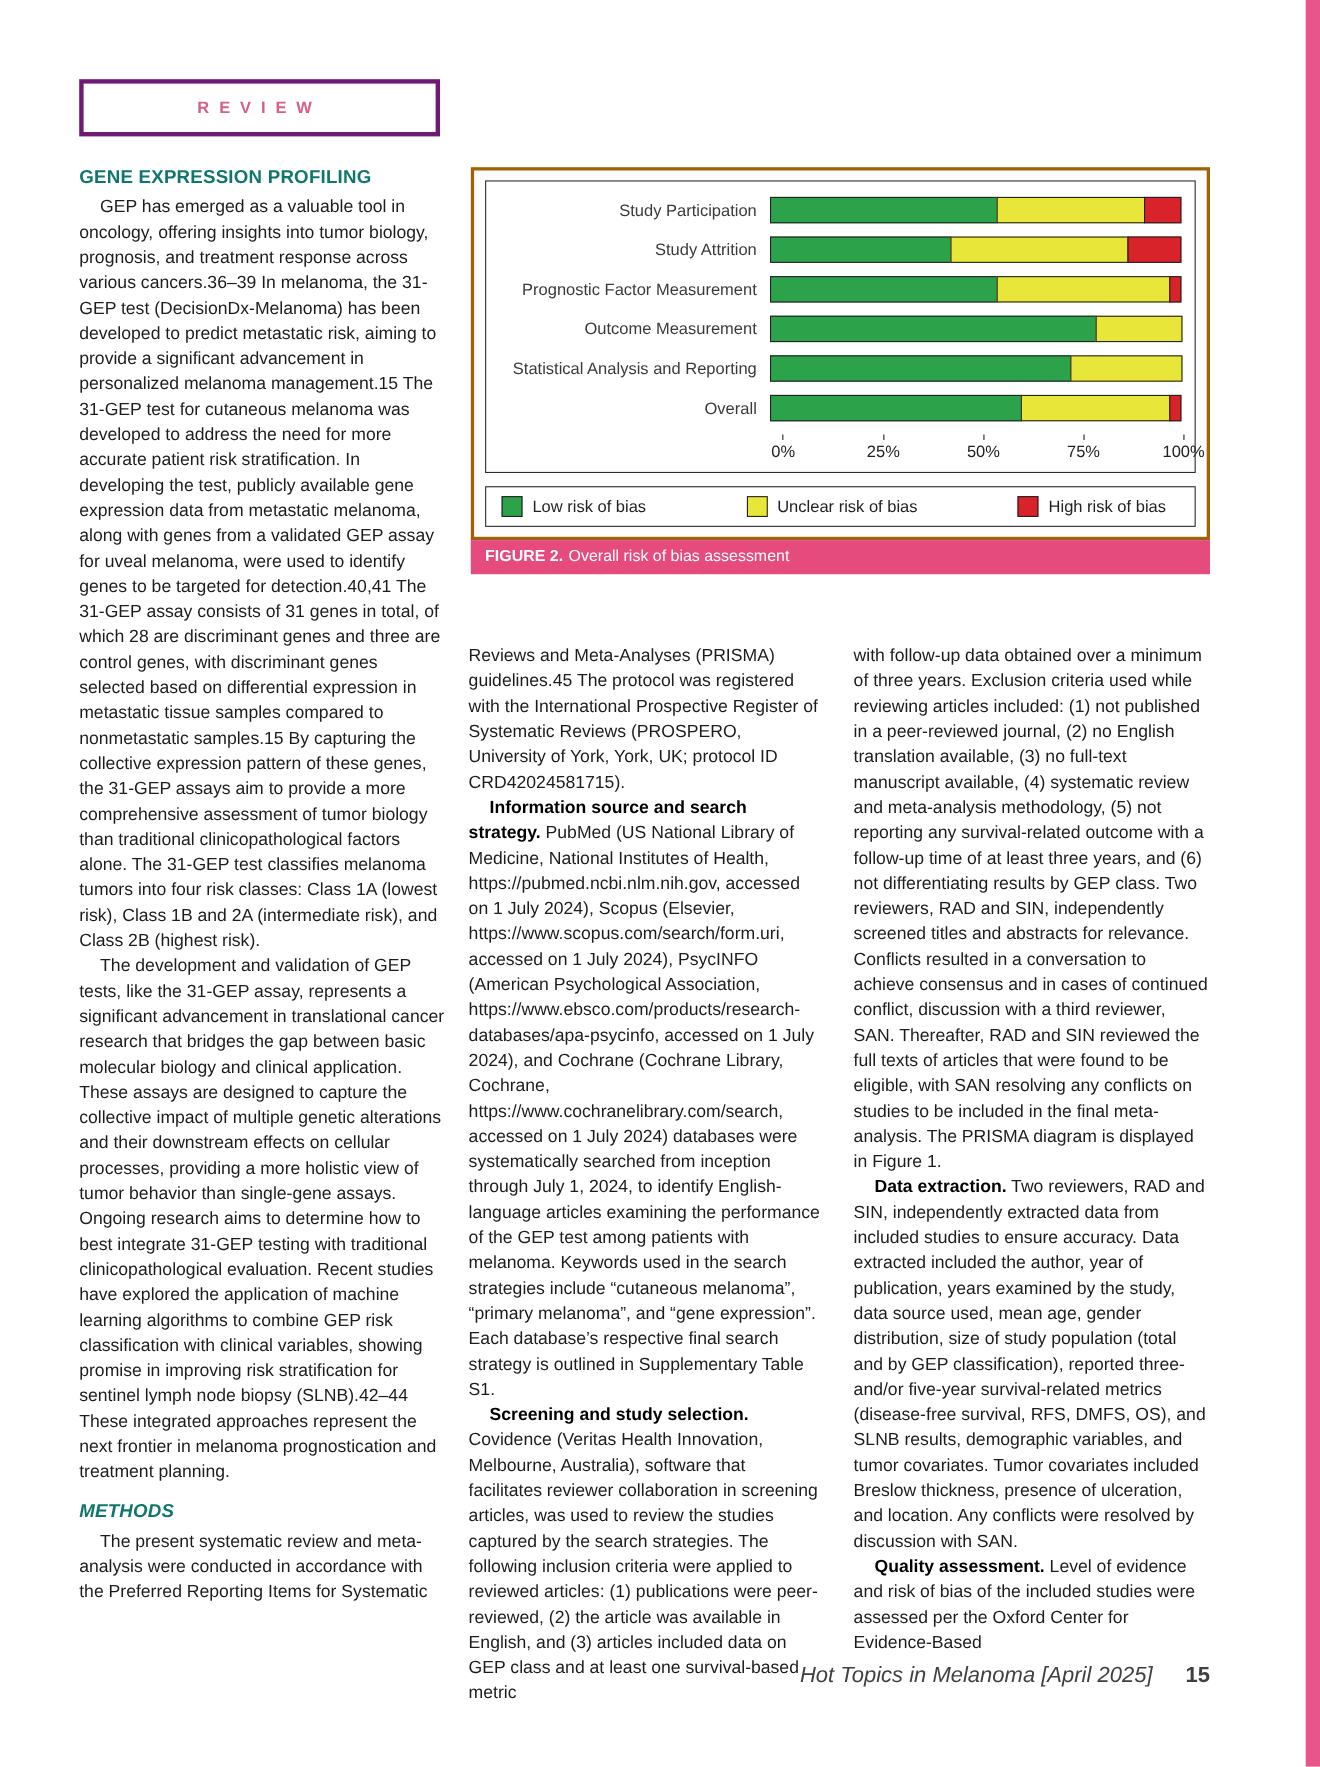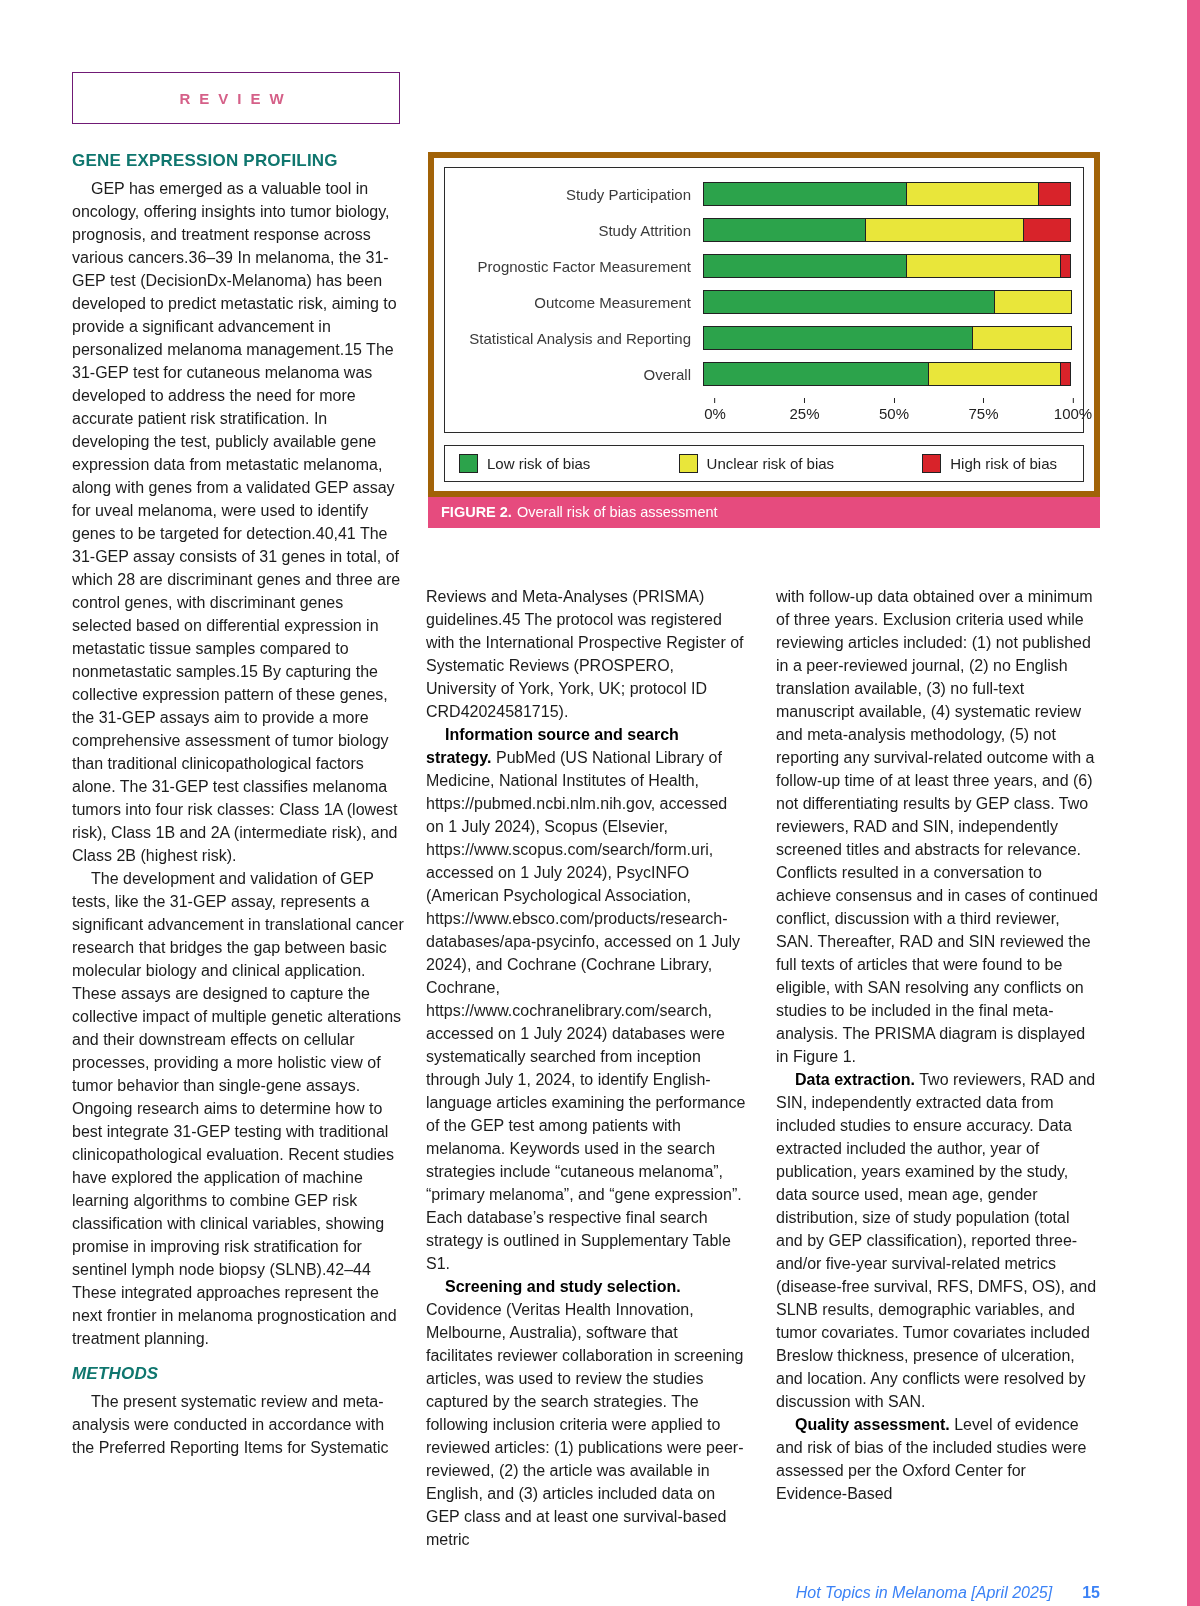--- a/index.html
+++ b/index.html
@@ -7,42 +7,42 @@
   body {
     width:1200px; height:1606px; position:relative; background:#ffffff;
     font-family:"Liberation Sans", sans-serif; color:#1c1c1c;
     -webkit-font-smoothing:antialiased;
   }
   .edge-strip { position:absolute; right:0; top:0; width:13px; height:1606px; background:#E8558A; }
 
   
   .review-box {
     position:absolute; left:72px; top:72px; width:328px; height:52px;
-    border:1px solid #701a75; display:flex; align-items:center; justify-content:center;text-align:center;
+    border:4px solid #701a75; display:flex; align-items:center; justify-content:center;text-align:center;
   }
   .review-box span { color:#D56088; font-size:15px; font-weight:bold; letter-spacing:9px; }
 
   
   .col { position:absolute; font-size:16px; line-height:23px; text-align:left; }
   #col-left  { left:72px;  top:150px; width:332px; }
   #col-mid   { left:426px; top:585px; width:322px; }
   #col-right { left:776px; top:585px; width:324px; }
 
   .col p { margin:0; }
   .col p.indent { text-indent:19px; }
   h2.sect {
     color:#0f766e; font-size:17px; line-height:22px; font-weight:bold;
     margin:0 0 5px 0; letter-spacing:0.2px;
   }
   h2.sect.methods { margin-top:13px;font-style:italic; }
   .runin { color:#000000; font-weight:bold; }
 
   
   #figure { position:absolute; left:428px; top:152px; width:672px; }
-  .figure-box { border:6px solid #a16207; background:#fdfdfd; padding:9px 10px; }
+  .figure-box { border:3px solid #a16207; background:#fdfdfd; padding:9px 10px; }
   .chart-inner { border:1px solid #2a2a2a; background:#fff; padding:14px 10px 6px 6px; }
   .chart-row { display:flex; align-items:center; margin:0 0 12px 0; }
   .chart-label { width:252px; padding-right:12px; text-align:right; font-size:15px; color:#3a3a3a; line-height:17px; }
   .chart-track { flex:1; height:24px; display:flex; }
   .seg { height:100%; border:1px solid #222; }
   .seg + .seg { margin-left:-1px; }
   .axis-row { display:flex; height:28px; margin-top:2px; }
   .axis-spacer { width:264px; }
   .axis-track { flex:1; position:relative; }
   .tick { position:absolute; top:0; transform:translateX(-50%); text-align:center; font-size:15px; color:#222; }
@@ -55,21 +55,21 @@
   .legend-item { display:flex; align-items:center; }
   .legend-swatch { width:19px; height:19px; border:1px solid #222; margin-right:9px; }
   .legend-label { font-size:15px; color:#222; }
 
   .figure-caption {
     background:#E64B7E; color:#ffffff; padding:7px 13px; font-size:14.5px; line-height:17px;
   }
   .figure-caption .cap-label { font-weight:bold; margin-right:5px; }
 
   
-  .footer { position:absolute; left:72px; top:1584px; width:1028px; text-align:right; font-size:16px; color:#3b82f6; }
+  .footer { position:absolute; left:72px; top:1512px; width:1028px; text-align:right; font-size:20px; color:#404040; }
   .footer .journal { font-style:italic; }
   .footer .pagenum { font-weight:bold; margin-left:30px; }
 </style>
 </head>
 <body>
 
 <div class="edge-strip"></div>
 
 <div class="review-box">
   <span>REVIEW</span>

